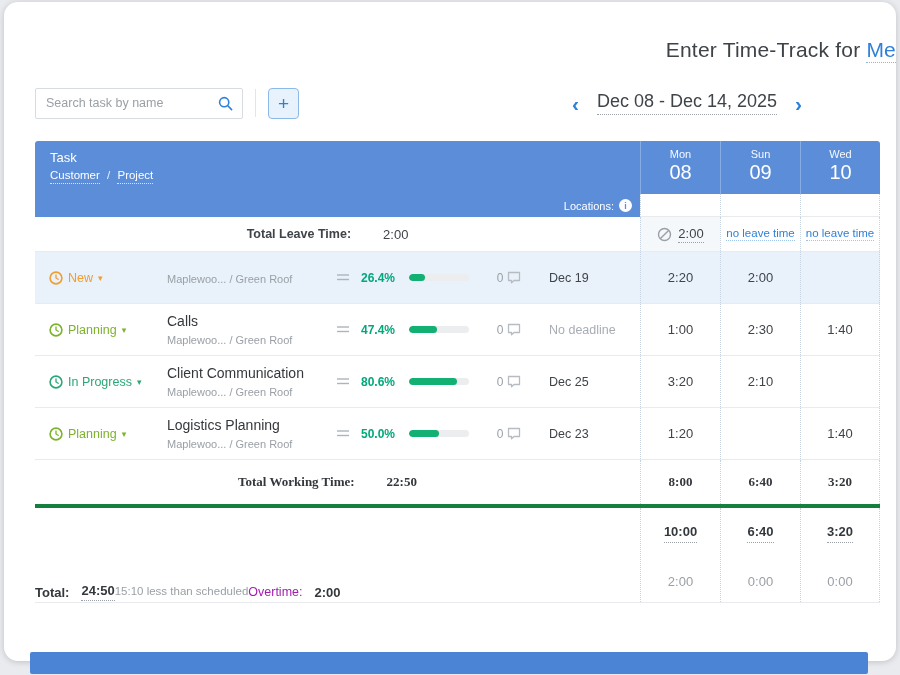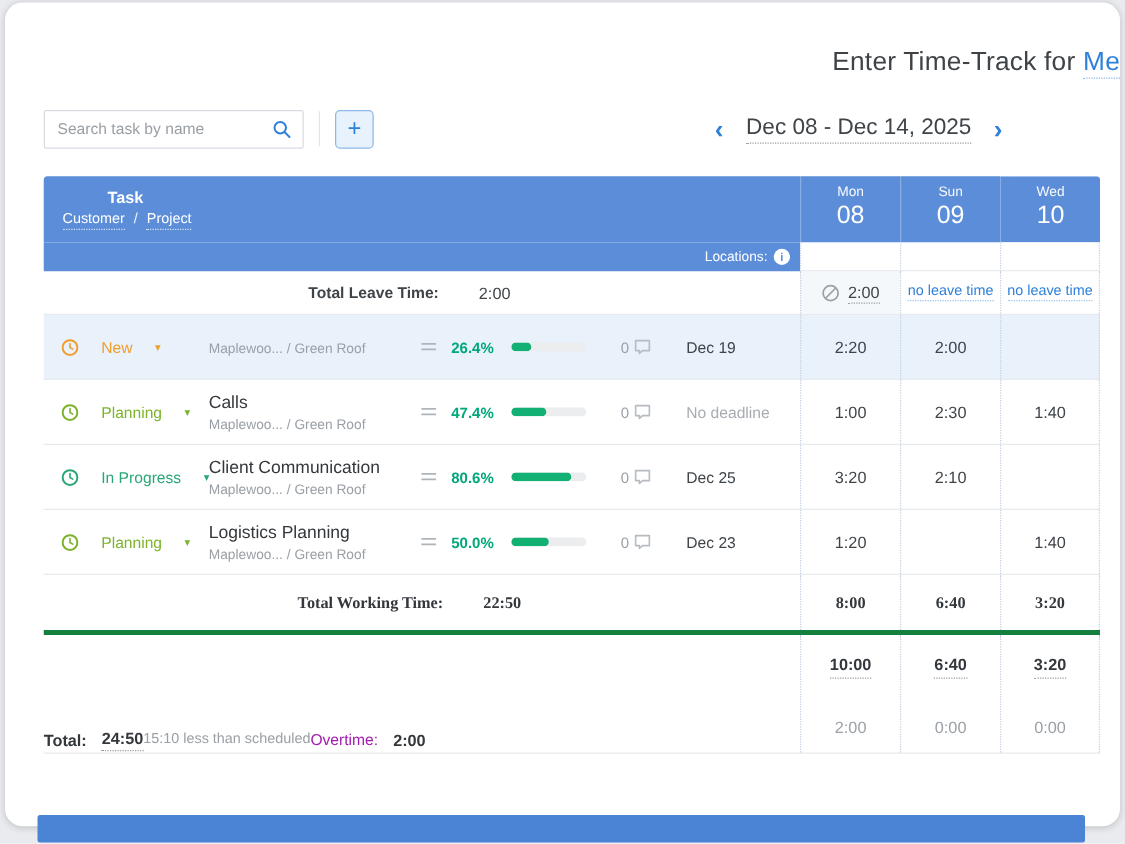--- a/index.html
+++ b/index.html
@@ -24,21 +24,21 @@
   .chev { color:#2f80d9; font-size:21px; line-height:1; cursor:pointer; user-select:none; padding:0 2px; font-weight:bold; }
   .range { font-size:18px; color:#3f4449; border-bottom:1px dotted #9aa0a6; padding-bottom:2px; cursor:pointer; }
 
   .tbl { margin:22px 0 0 31px; width:845px; }
   .grid { display:grid; grid-template-columns:605px 80px 80px 80px; }
 
   
   .hrowA { height:53px; }
   .hleft { background:#5b8dd9; }
   .hrowA .hleft { border-radius:3px 0 0 0; padding:9px 0 0 15px; }
-  .hl-task { color:#fff; font-size:13px; font-weight:bold;margin-left:36px; }
+  .hl-task { color:#fff; font-size:13px; font-weight:normal; }
   .hl-sub { margin-top:4px; font-size:11.5px; color:#fff; }
   .hlink { border-bottom:1px dotted rgba(255,255,255,.75); padding-bottom:2px; cursor:pointer; }
   .hsep { margin:0 4px; opacity:.9; }
   .day-h { background:#5b8dd9; color:#fff; text-align:center; border-left:1px solid rgba(255,255,255,.28); padding-top:7px; }
   .day-h:last-child { border-radius:0 3px 0 0; }
   .day-name { font-size:11px; opacity:.95; }
   .day-date { font-size:20px; margin-top:1px; }
 
   .hrowB { height:23px; }
   .locs { display:flex; align-items:center; justify-content:flex-end; padding-right:8px; gap:5px;
@@ -58,21 +58,21 @@
   .lday { display:flex; align-items:center; justify-content:center; gap:6px; font-size:13px; color:#3f4449; cursor:pointer; }
   .lday.entry { background:#f4f8fb; }
   .lday.entry .t { border-bottom:1px dotted #9aa0a6; padding-bottom:1px; }
   .lday .nolv { color:#2f80d9; font-size:11.5px; border-bottom:1px dotted #9cc4ed; padding-bottom:1px; }
 
   
   .trow { min-height:52px; border-bottom:1px solid #e8eaed; }
   .trow.hl { background:#e9f1fa; }
   .info { display:grid; grid-template-columns:118px 170px 24px 48px 76px 48px auto;
           align-items:center; padding:8px 0 8px 14px; }
-  .status { display:flex; align-items:center; gap:18px; font-size:12.5px; cursor:pointer; white-space:nowrap; }
+  .status { display:flex; align-items:center; gap:5px; font-size:12.5px; cursor:pointer; white-space:nowrap; }
   .status .caret { font-size:9px; margin-top:1px; }
   .tname { font-size:14px; color:#34383c; cursor:pointer; max-width:140px; line-height:1.25; }
   .tsub { font-size:11px; color:#9aa0a6; margin-top:3px; white-space:nowrap; }
   .eq { display:flex; }
   .pct { font-size:12px; font-weight:bold; color:#00a87a; }
   .barwrap { width:60px; height:7px; background:#ebedef; border-radius:4px; overflow:hidden; }
   .barfill { height:100%; background:#12b173; border-radius:4px; }
   .cmt { display:flex; align-items:center; gap:4px; color:#9aa0a6; font-size:12px; cursor:pointer; justify-content:center; }
   .dl { font-size:12.5px; color:#3f4449; padding-left:16px; cursor:pointer; }
   .dl.muted { color:#a7adb3; }

